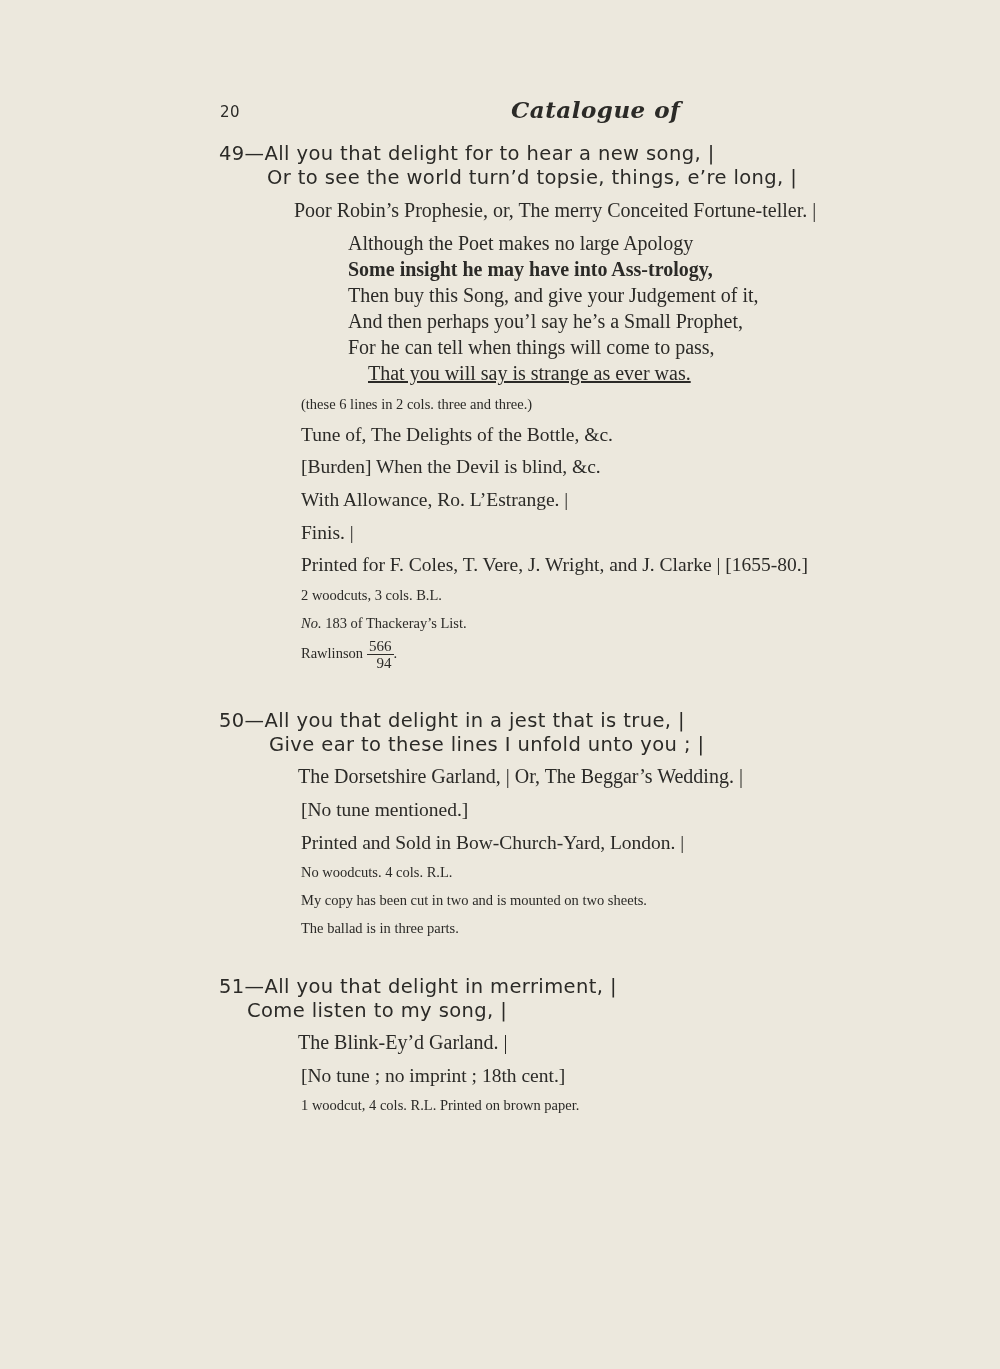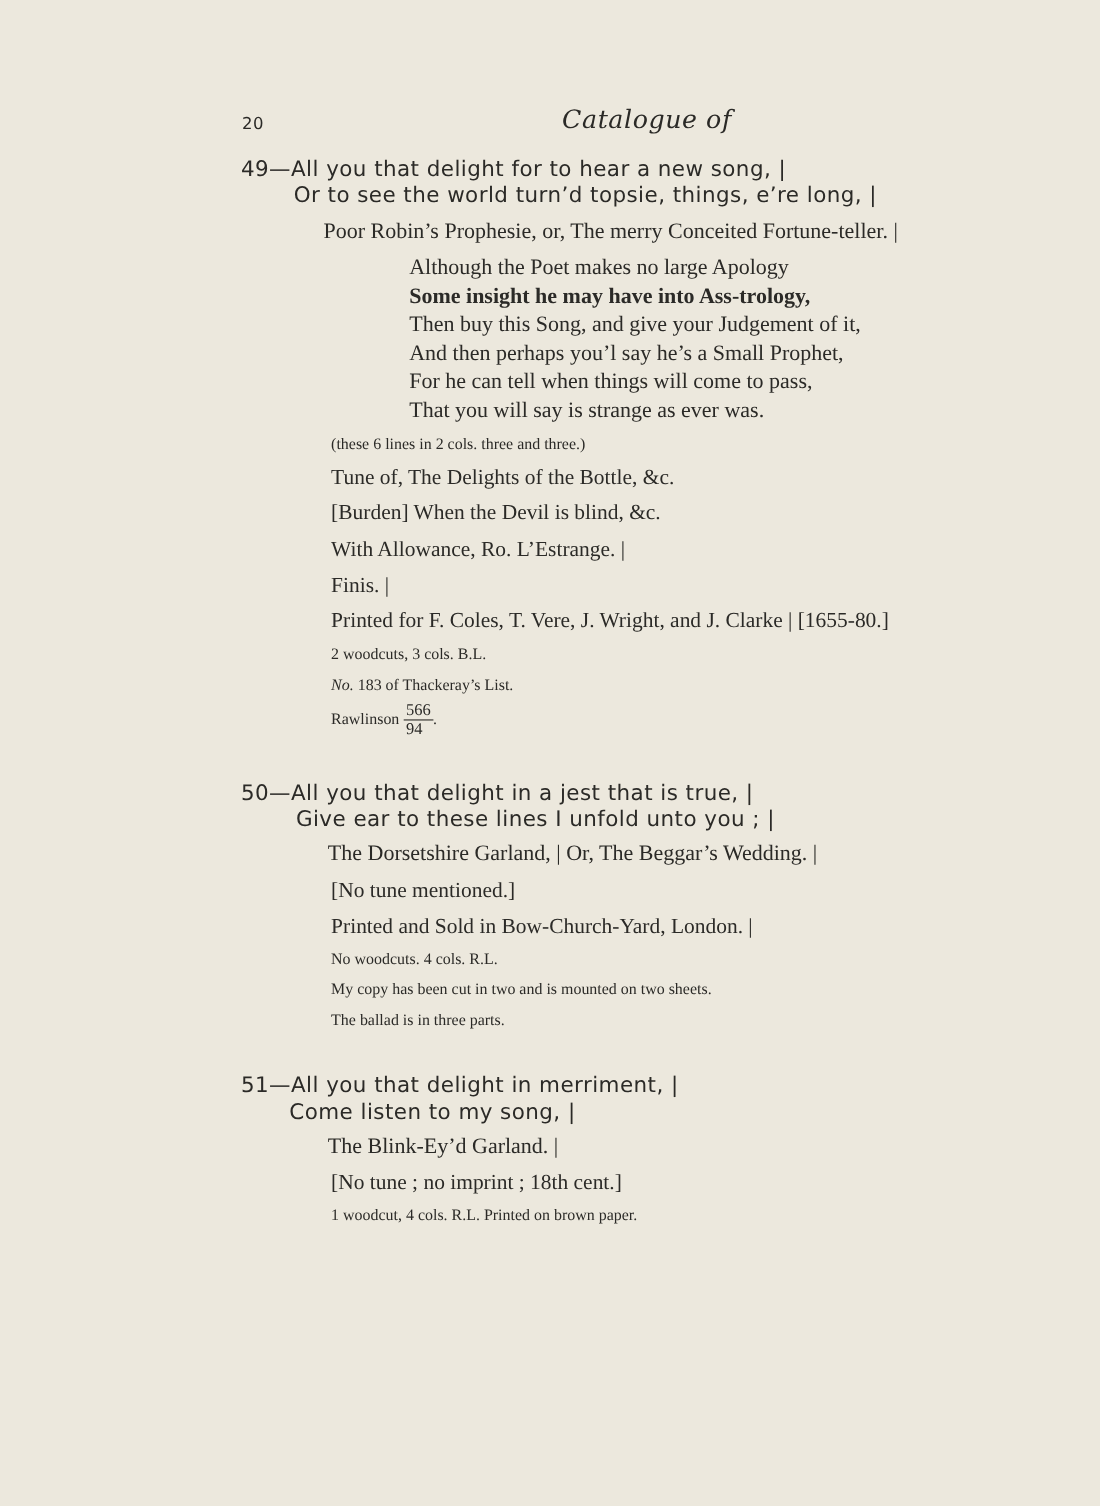--- a/index.html
+++ b/index.html
@@ -9,30 +9,30 @@
     position: relative;
     overflow: hidden;
     color: #2b2a27;
   }
   .page { position: absolute; left: 0; top: 0; width: 1000px; height: 1087px; }
   .sans { font-family: "DejaVu Sans", "Liberation Sans", sans-serif; }
   .serif { font-family: "Liberation Serif", "DejaVu Serif", serif; }
   .abs { position: absolute; white-space: nowrap; }
 
   .page-num { left: 220px; top: 103px; font-size: 15px; letter-spacing: 0.5px; }
-  .running-head { left: 511px; top: 96px; font-size: 23px; font-weight: normal; font-style: italic; font-family: "DejaVu Serif", serif; letter-spacing: 0.5px; }
+  .running-head { left: 511px; top: 96px; font-size: 23px; font-weight: bold; font-style: italic; font-family: "DejaVu Serif", serif; letter-spacing: 0.5px; }
 
   .first-line { font-size: 19.5px; letter-spacing: 0.4px; font-weight: 500; }
   .cont-line { font-size: 19.5px; letter-spacing: 0.4px; }
   .title-line { font-size: 20px; }
-  .verse-line { font-size: 20px; margin-left: 24px; }
+  .verse-line { font-size: 20px; }
   .body-line { font-size: 19.5px; }
   .note-line { font-size: 14.5px; }
 
-  .frac { display: inline-block; vertical-align: middle; text-align: left; font-size: 15px; line-height: 16px; margin-left: 4px; }
+  .frac { display: inline-block; vertical-align: middle; text-align: right; font-size: 15px; line-height: 16px; margin-left: 4px; }
   .frac .num { display: block; border-bottom: 1px solid #2b2a27; padding: 0 2px; }
   .frac .den { display: block; padding: 0 2px; }
   em { font-style: italic; }
 </style>
 </head>
 <body>
 
 <div class="page">
 
   <div class="abs sans page-num">20</div>
@@ -41,21 +41,21 @@
   <section>
     <div class="abs sans first-line" style="left:219px; top:142px;">49—All you that delight for to hear a new song, |</div>
     <div class="abs sans cont-line" style="left:267px; top:166px;">Or to see the world turn’d topsie, things, e’re long, |</div>
     <div class="abs serif title-line" style="left:294px; top:199px;">Poor Robin’s Prophesie, or, The merry Conceited Fortune-teller. |</div>
 
     <div class="abs serif verse-line" style="left:348px; top:232px;">Although the Poet makes no large Apology</div>
     <div class="abs serif verse-line" style="left:348px; top:258px;font-weight:bold;">Some insight he may have into Ass-trology,</div>
     <div class="abs serif verse-line" style="left:348px; top:284px;">Then buy this Song, and give your Judgement of it,</div>
     <div class="abs serif verse-line" style="left:348px; top:310px;">And then perhaps you’l say he’s a Small Prophet,</div>
     <div class="abs serif verse-line" style="left:348px; top:336px;">For he can tell when things will come to pass,</div>
-    <div class="abs serif verse-line" style="left:348px; top:362px;">That you will say is strange as ever was.</div>
+    <div class="abs serif verse-line" style="left:368px; top:362px;text-decoration:underline;">That you will say is strange as ever was.</div>
 
     <div class="abs serif note-line" style="left:301px; top:396px;">(these 6 lines in 2 cols. three and three.)</div>
     <div class="abs serif body-line" style="left:301px; top:424px;">Tune of,  The Delights of the Bottle, &amp;c.</div>
     <div class="abs serif body-line" style="left:301px; top:456px;">[Burden] When the Devil is blind, &amp;c.</div>
     <div class="abs serif body-line" style="left:301px; top:489px;">With Allowance, Ro. L’Estrange. |</div>
     <div class="abs serif body-line" style="left:301px; top:522px;">Finis. |</div>
     <div class="abs serif body-line" style="left:301px; top:554px;">Printed for F. Coles, T. Vere, J. Wright, and J. Clarke | [1655-80.]</div>
     <div class="abs serif note-line" style="left:301px; top:587px;">2 woodcuts, 3 cols.   B.L.</div>
     <div class="abs serif note-line" style="left:301px; top:615px;">
       <em>No.</em><span> 183 of Thackeray’s List.</span>
@@ -71,19 +71,19 @@
     <div class="abs serif title-line" style="left:298px; top:765px;">The Dorsetshire Garland, | Or, The Beggar’s Wedding. |</div>
     <div class="abs serif body-line" style="left:301px; top:799px;">[No tune mentioned.]</div>
     <div class="abs serif body-line" style="left:301px; top:832px;">Printed and Sold in Bow-Church-Yard, London. |</div>
     <div class="abs serif note-line" style="left:301px; top:864px;">No woodcuts.   4 cols.   R.L.</div>
     <div class="abs serif note-line" style="left:301px; top:892px;">My copy has been cut in two and is mounted on two sheets.</div>
     <div class="abs serif note-line" style="left:301px; top:920px;">The ballad is in three parts.</div>
   </section>
 
   <section>
     <div class="abs sans first-line" style="left:219px; top:975px;">51—All you that delight in merriment, |</div>
-    <div class="abs sans cont-line" style="left:263px; top:999px;">Come listen to my song, |</div>
+    <div class="abs sans cont-line" style="left:247px; top:999px;">Come listen to my song, |</div>
     <div class="abs serif title-line" style="left:298px; top:1031px;">The Blink-Ey’d Garland. |</div>
     <div class="abs serif body-line" style="left:301px; top:1065px;">[No tune ;  no imprint ;  18th cent.]</div>
     <div class="abs serif note-line" style="left:301px; top:1097px;">1 woodcut, 4 cols.   R.L.   Printed on brown paper.</div>
   </section>
 
 </div>
 
 </body></html>

